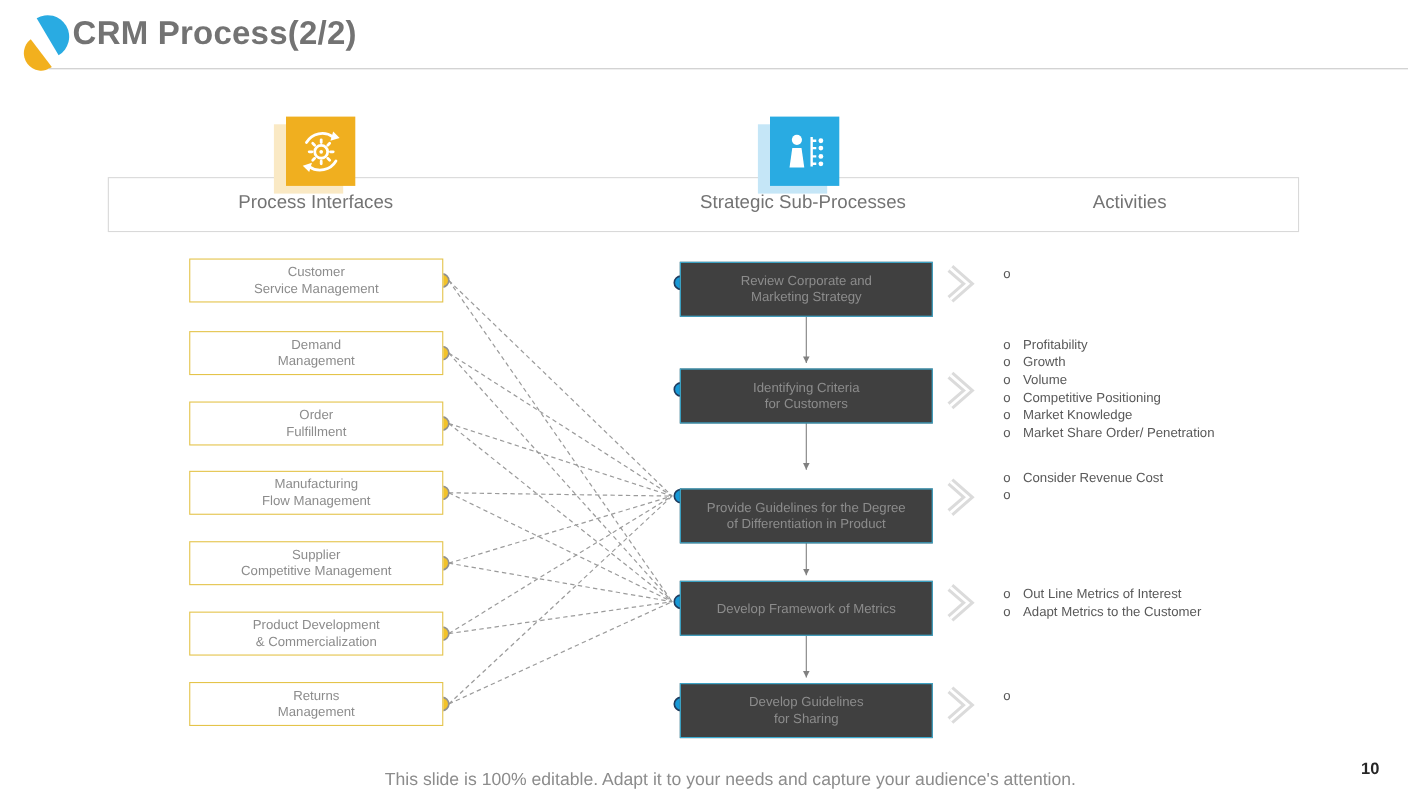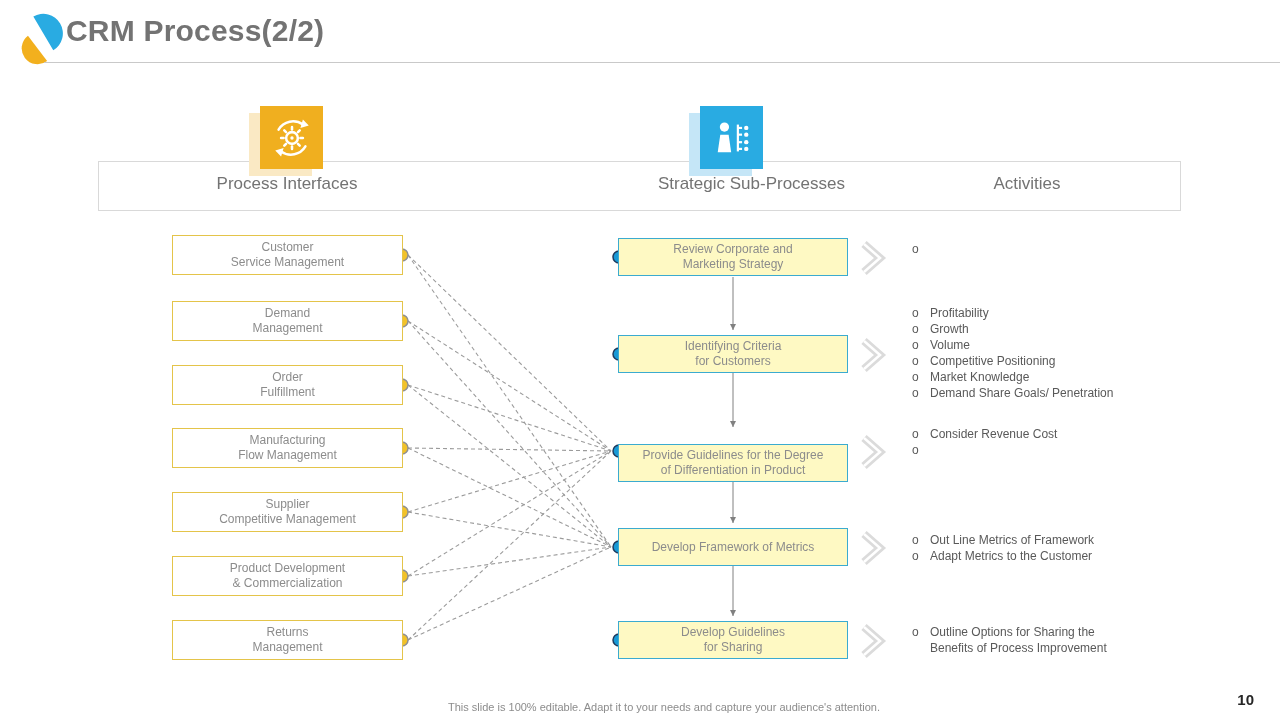--- a/index.html
+++ b/index.html
@@ -16,37 +16,37 @@
   .title-rule{position:absolute;left:44px;top:62px;width:1236px;height:1px;background:#c9c9c9;}
   
   .header-band{
     position:absolute;left:98px;top:161px;width:1083px;height:50px;
     border:1px solid #d9d9d9;background:#ffffff;box-sizing:border-box;z-index:1;
   }
   .col-header{
     position:absolute;top:174px;width:230px;text-align:center;
     font-size:17px;font-weight:normal;color:#737373;z-index:3;
   }
-  .col-pi{left:172px;} .col-ss{left:615px;text-align:right;} .col-ac{left:912px;}
+  .col-pi{left:172px;} .col-ss{left:615px;} .col-ac{left:912px;}
   .icon-shadow{position:absolute;width:63px;height:63px;z-index:2;}
   .icon-sq{position:absolute;width:63px;height:63px;z-index:3;display:flex;align-items:center;justify-content:center;}
   .sh-gold{left:249px;top:113px;background:#fae9c4;}
   .sq-gold{left:260px;top:106px;background:#f0af1f;}
   .sh-blue{left:689px;top:113px;background:#c5e6f7;}
   .sq-blue{left:700px;top:106px;background:#29abe2;}
   
   .ibox{
     position:absolute;left:172px;width:231px;height:40px;box-sizing:border-box;
     border:1px solid #e4c44a;background:#ffffff;z-index:2;
     display:flex;flex-direction:column;align-items:center;justify-content:center;
     font-size:12px;line-height:15px;color:#8c8c8c;text-align:center;
   }
   .sbox{
-    position:absolute;left:618px;width:230px;height:38px;box-sizing:border-box;
-    border:1px solid #3babd0;background:#fef9c3;z-index:2;
+    position:absolute;left:618px;width:230px;height:50px;box-sizing:border-box;
+    border:1px solid #3babd0;background:#404040;z-index:2;
     display:flex;flex-direction:column;align-items:center;justify-content:center;
     font-size:12px;line-height:15px;color:#8c8c8c;text-align:center;
   }
   .bline:empty{display:none;}
   
   .agroup{position:absolute;left:912px;width:275px;z-index:2;}
   .arow{display:flex;font-size:12px;line-height:16px;color:#595959;}
   .bul{width:18px;flex:none;}
   .atext{width:200px;}
   
@@ -54,21 +54,21 @@
   
   #connector-svg{position:absolute;left:0;top:0;z-index:1;}
   .cross{stroke:#9b9b9b;stroke-width:1.1;stroke-dasharray:4 3;}
   .stub{stroke:#555555;stroke-width:1.2;stroke-dasharray:4.5 3;}
   .varrow{stroke:#808080;stroke-width:1;}
   .ydot{fill:#f2c229;stroke:#909090;stroke-width:1.5;}
   .bdot{fill:#1899d6;stroke:#1f3c5f;stroke-width:1.5;}
   
   .footer-note{
     position:absolute;left:0;right:0;top:701px;text-align:center;
-    font-size:11px;color:#8c8c8c;padding-left:48px;
+    font-size:16px;color:#8c8c8c;padding-left:48px;
   }
   .page-num{position:absolute;right:26px;top:691px;font-size:15px;font-weight:bold;color:#262626;}
 </style>
 </head>
 <body>
 
 <div class="logo">
   <svg width="46" height="56" viewBox="0 0 60 64">
     <path d="M38 62 A 19 19 0 0 1 13 29 Z" fill="#f2b01e"></path>
     <path d="M20 4 A 21 21 0 0 1 46 48 Z" fill="#29abe2"></path>
@@ -280,43 +280,42 @@
   <div class="arow">
       <span class="bul">o</span>
       <span class="atext">Competitive Positioning</span>
     </div>
   <div class="arow">
       <span class="bul">o</span>
       <span class="atext">Market Knowledge</span>
     </div>
   <div class="arow">
       <span class="bul">o</span>
-      <span class="atext">Demand Share Goals/ Penetration</span>
+      <span class="atext">Market Share Order/ Penetration</span>
     </div>
 </div>
 <div class="agroup" style="top:426px">
   <div class="arow">
       <span class="bul">o</span>
       <span class="atext">Consider Revenue Cost</span>
     </div>
   <div class="arow">
       <span class="bul">o</span>
     </div>
 </div>
 <div class="agroup" style="top:532px">
   <div class="arow">
       <span class="bul">o</span>
-      <span class="atext">Out Line Metrics of Framework</span>
+      <span class="atext">Out Line Metrics of Interest</span>
     </div>
   <div class="arow">
       <span class="bul">o</span>
       <span class="atext">Adapt Metrics to the Customer</span>
     </div>
 </div>
 <div class="agroup" style="top:624px">
   <div class="arow">
       <span class="bul">o</span>
-      <span class="atext">Outline Options for Sharing the Benefits of Process Improvement</span>
     </div>
 </div>
 
 <div class="footer-note">This slide is 100% editable. Adapt it to your needs and capture your audience's attention.</div>
 <div class="page-num">10</div>
 
 </body></html>

